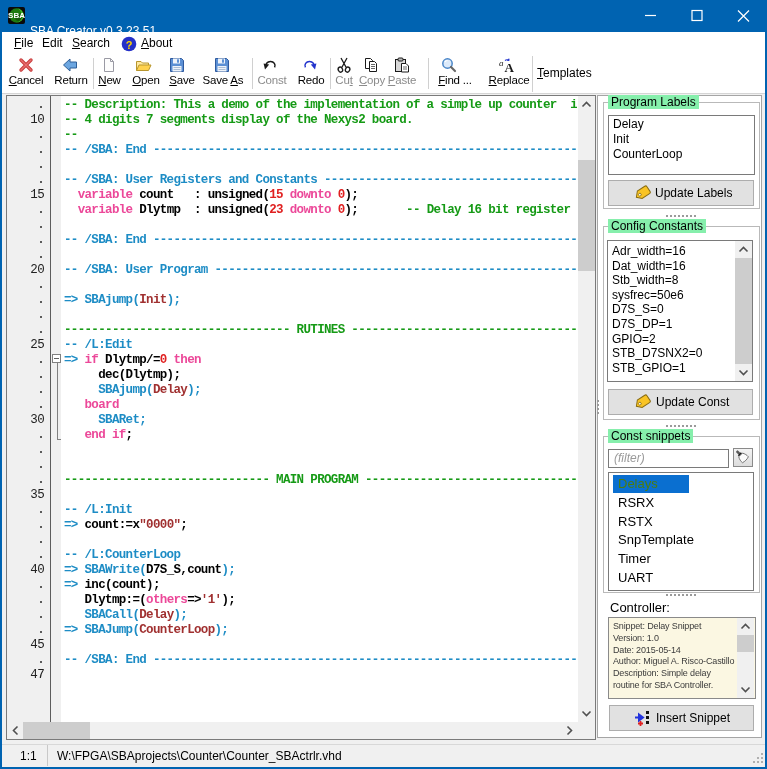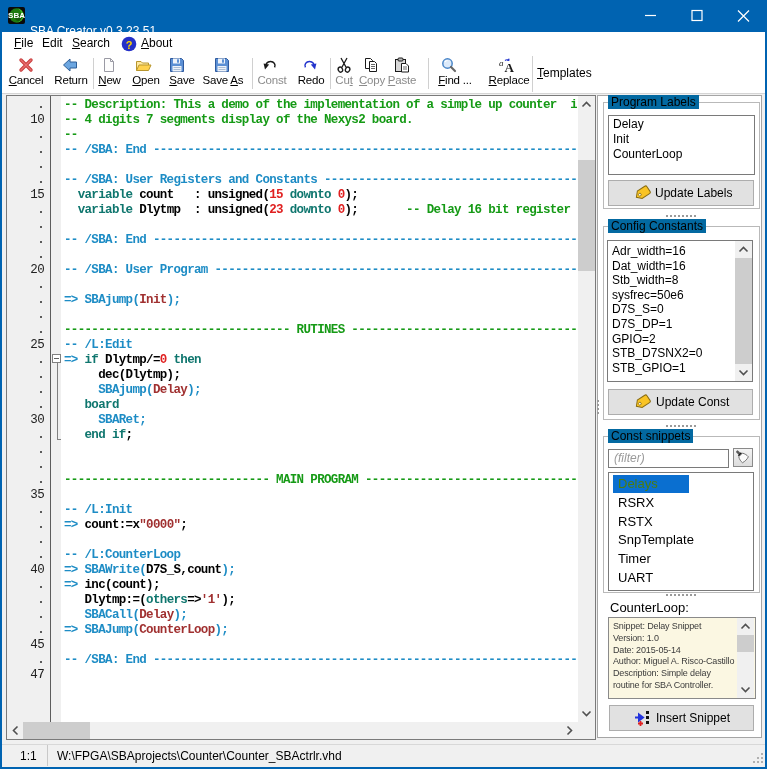--- a/index.html
+++ b/index.html
@@ -21,30 +21,30 @@
   
   #editor{left:6px;top:95px;width:590px;height:645px;background:#fff;border:1px solid #7a7a7a;box-sizing:border-box;}
   #gutter{left:0;top:0;width:43px;height:626px;background:#f0f0f0;}
   #gutsep{left:43px;top:0;width:1px;height:626px;background:#5c5c5c;}
   #foldbar{left:44px;top:0;width:10px;height:626px;background:#f0f0f0;}
   #gutternums{left:0px;top:2px;width:37px;margin:0;font-family:"Liberation Mono",monospace;font-size:12.5px;letter-spacing:-0.66px;line-height:15px;color:#222;text-align:right;}
   #code{left:3px;top:2px;margin:0;font-family:"Liberation Mono",monospace;font-weight:bold;font-size:12.5px;letter-spacing:-0.66px;line-height:15px;color:#000;}
   #codeclip{left:54px;top:0px;width:516px;height:626px;overflow:hidden;}
   .cm{color:#159a15;}
   .dr{color:#1d8cc5;}
-  .kw{color:#0f766e;}
+  .kw{color:#ec4899;}
   .nm{color:#e02020;}
   .lb{color:#a03030;}
   
   .sb-track{background:#f0f0f0;}
   .sb-thumb{background:#cdcdcd;}
   
   #rpanel{left:597px;top:95px;width:165px;height:643px;background:#fff;border:1px solid #a5a5a5;box-sizing:border-box;}
   .gbox{border:1px solid #b9b9b9;}
-  .glabel{background:#0369a1;font-size:12px;color:#000;padding:0 3px;}
+  .glabel{background:#86efac;font-size:12px;color:#000;padding:0 3px;}
   .lbox{background:#fff;border:1px solid #7a7a7a;box-sizing:border-box;}
   .btn{background:#e1e1e1;border:1px solid #adadad;box-sizing:border-box;font-size:12px;color:#000;}
   .dots-h span{display:inline-block;width:2px;height:2px;background:#9a9a9a;margin-right:2px;vertical-align:top;}
   
   #statusbar{left:2px;top:744px;width:763px;height:22px;background:#f0f0f0;border-top:1px solid #d8d8d8;}
 </style></head>
 <body>
 <div class="abs" id="titlebar"></div>
 <div class="abs" id="borderL"></div>
 <div class="abs" id="borderR"></div>
@@ -338,21 +338,21 @@
     <rect x="7.3" y="-0.5" width="2.6" height="4.2" rx="1" fill="#5a5a5a"></rect>
     <rect x="6.5" y="3.4" width="4.2" height="2" fill="#1a1a1a"></rect>
     <path d="M6,5.2 C4.7,7.4 4.2,9.8 4.4,12 C7,12.9 10.2,12.9 12.8,12 C13,9.8 12.5,7.4 11.2,5.2 Z" fill="#fbfbfb" stroke="#6e6e6e" stroke-width="0.9"></path>
   </g>
 </svg>
 <div class="abs lbox" style="left:608px;top:472px;width:146px;height:119px"></div>
 <div class="abs" style="left:613px;top:475px;width:76px;height:18px;background:#0a6fd0"></div>
 <div class="abs" style="left:618px;top:475px;font-size:13px;line-height:18.8px;color:#000"><span style="color:#4d7c0f">Delays</span><br>RSRX<br>RSTX<br>SnpTemplate<br>Timer<br>UART</div>
 <div class="abs dots-h" style="left:666px;top:594px"><span></span><span></span><span></span><span></span><span></span><span></span><span></span><span></span></div>
 
-<div class="abs" style="left:610px;top:600px;font-size:13px">CounterLoop:</div>
+<div class="abs" style="left:610px;top:600px;font-size:13px">Controller:</div>
 <div class="abs" style="left:608px;top:617px;width:148px;height:82px;background:#fbf7e2;border:1px solid #8a8a8a;box-sizing:border-box"></div>
 <div class="abs" style="left:613px;top:621px;font-size:9px;letter-spacing:-0.15px;line-height:11.8px;color:#3c3c3c;white-space:nowrap;width:127px;overflow:hidden">Snippet: Delay Snippet<br>Version: 1.0<br>Date: 2015-05-14<br>Author: Miguel A. Risco-Castillo<br>Description: Simple delay<br>routine for SBA Controller.</div>
 <div class="abs sb-track" style="left:737px;top:618px;width:17px;height:80px"></div>
 <svg class="abs" style="left:737px;top:618px" width="17" height="17" viewBox="0 0 17 17">
     <polyline points="4.5,10.5 8.5,6.5 12.5,10.5" fill="none" stroke="#505050" stroke-width="1.6"></polyline>
   </svg>
 <div class="abs sb-thumb" style="left:737px;top:635px;width:17px;height:17px"></div>
 <svg class="abs" style="left:737px;top:681px" width="17" height="17" viewBox="0 0 17 17">
     <polyline points="4.5,6.5 8.5,10.5 12.5,6.5" fill="none" stroke="#505050" stroke-width="1.6"></polyline>
   </svg>

